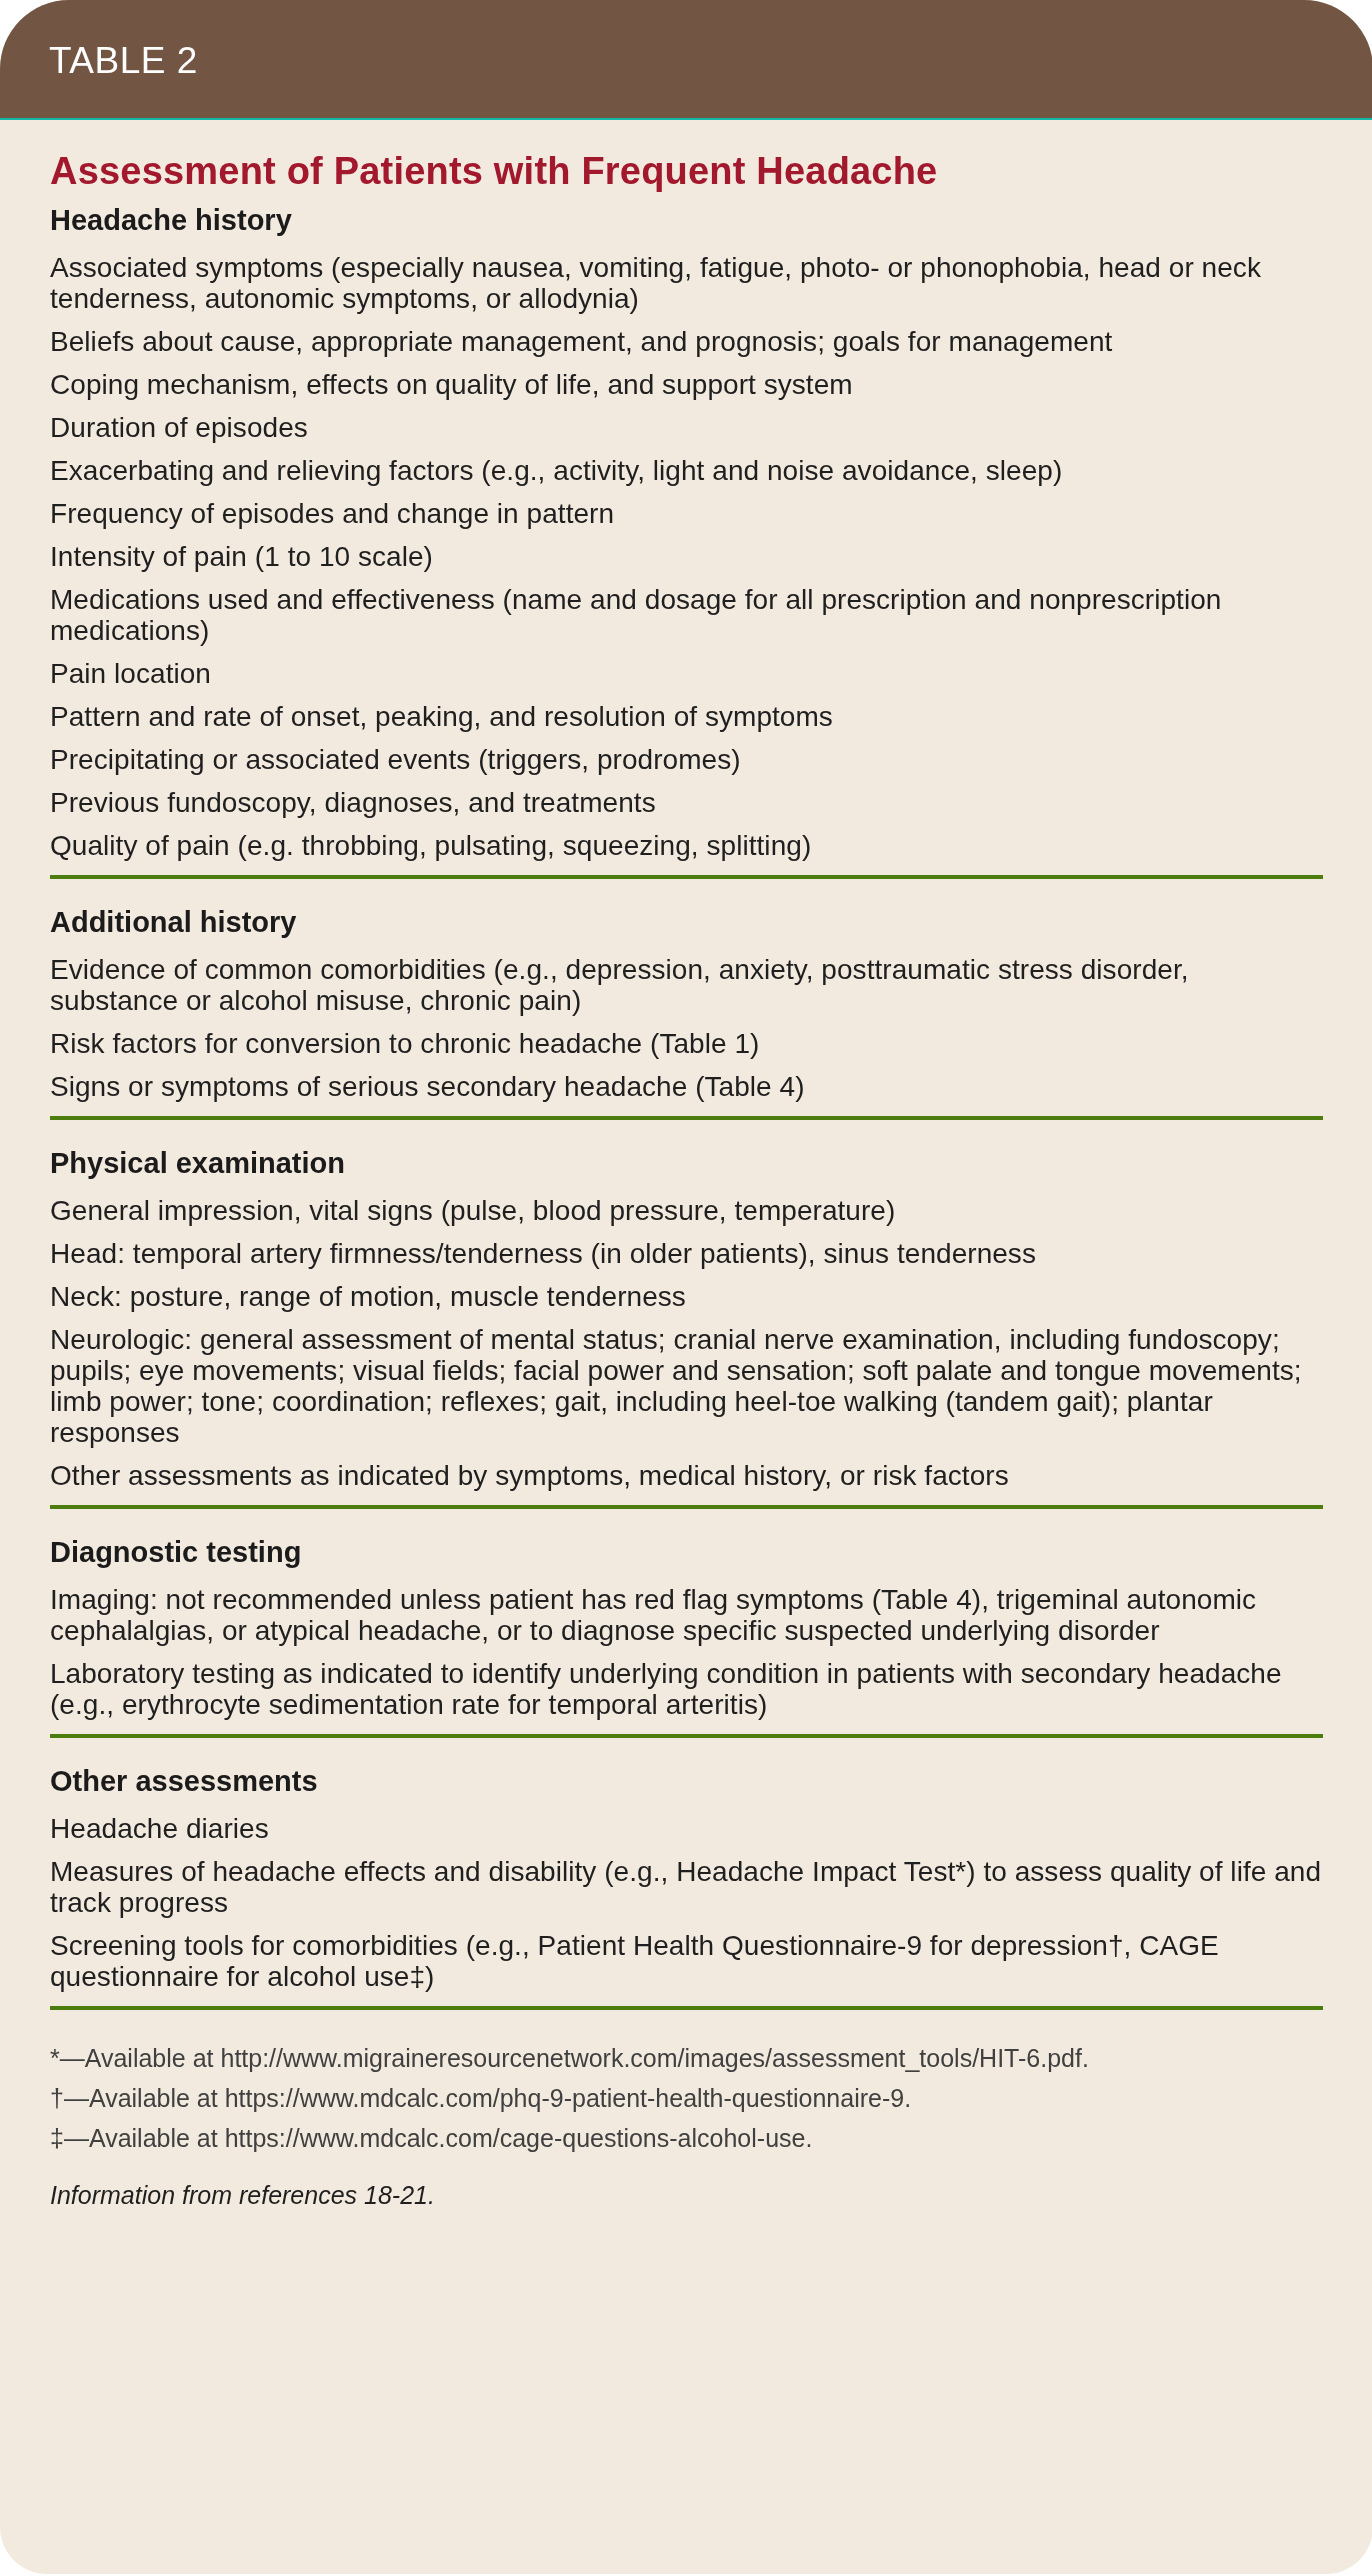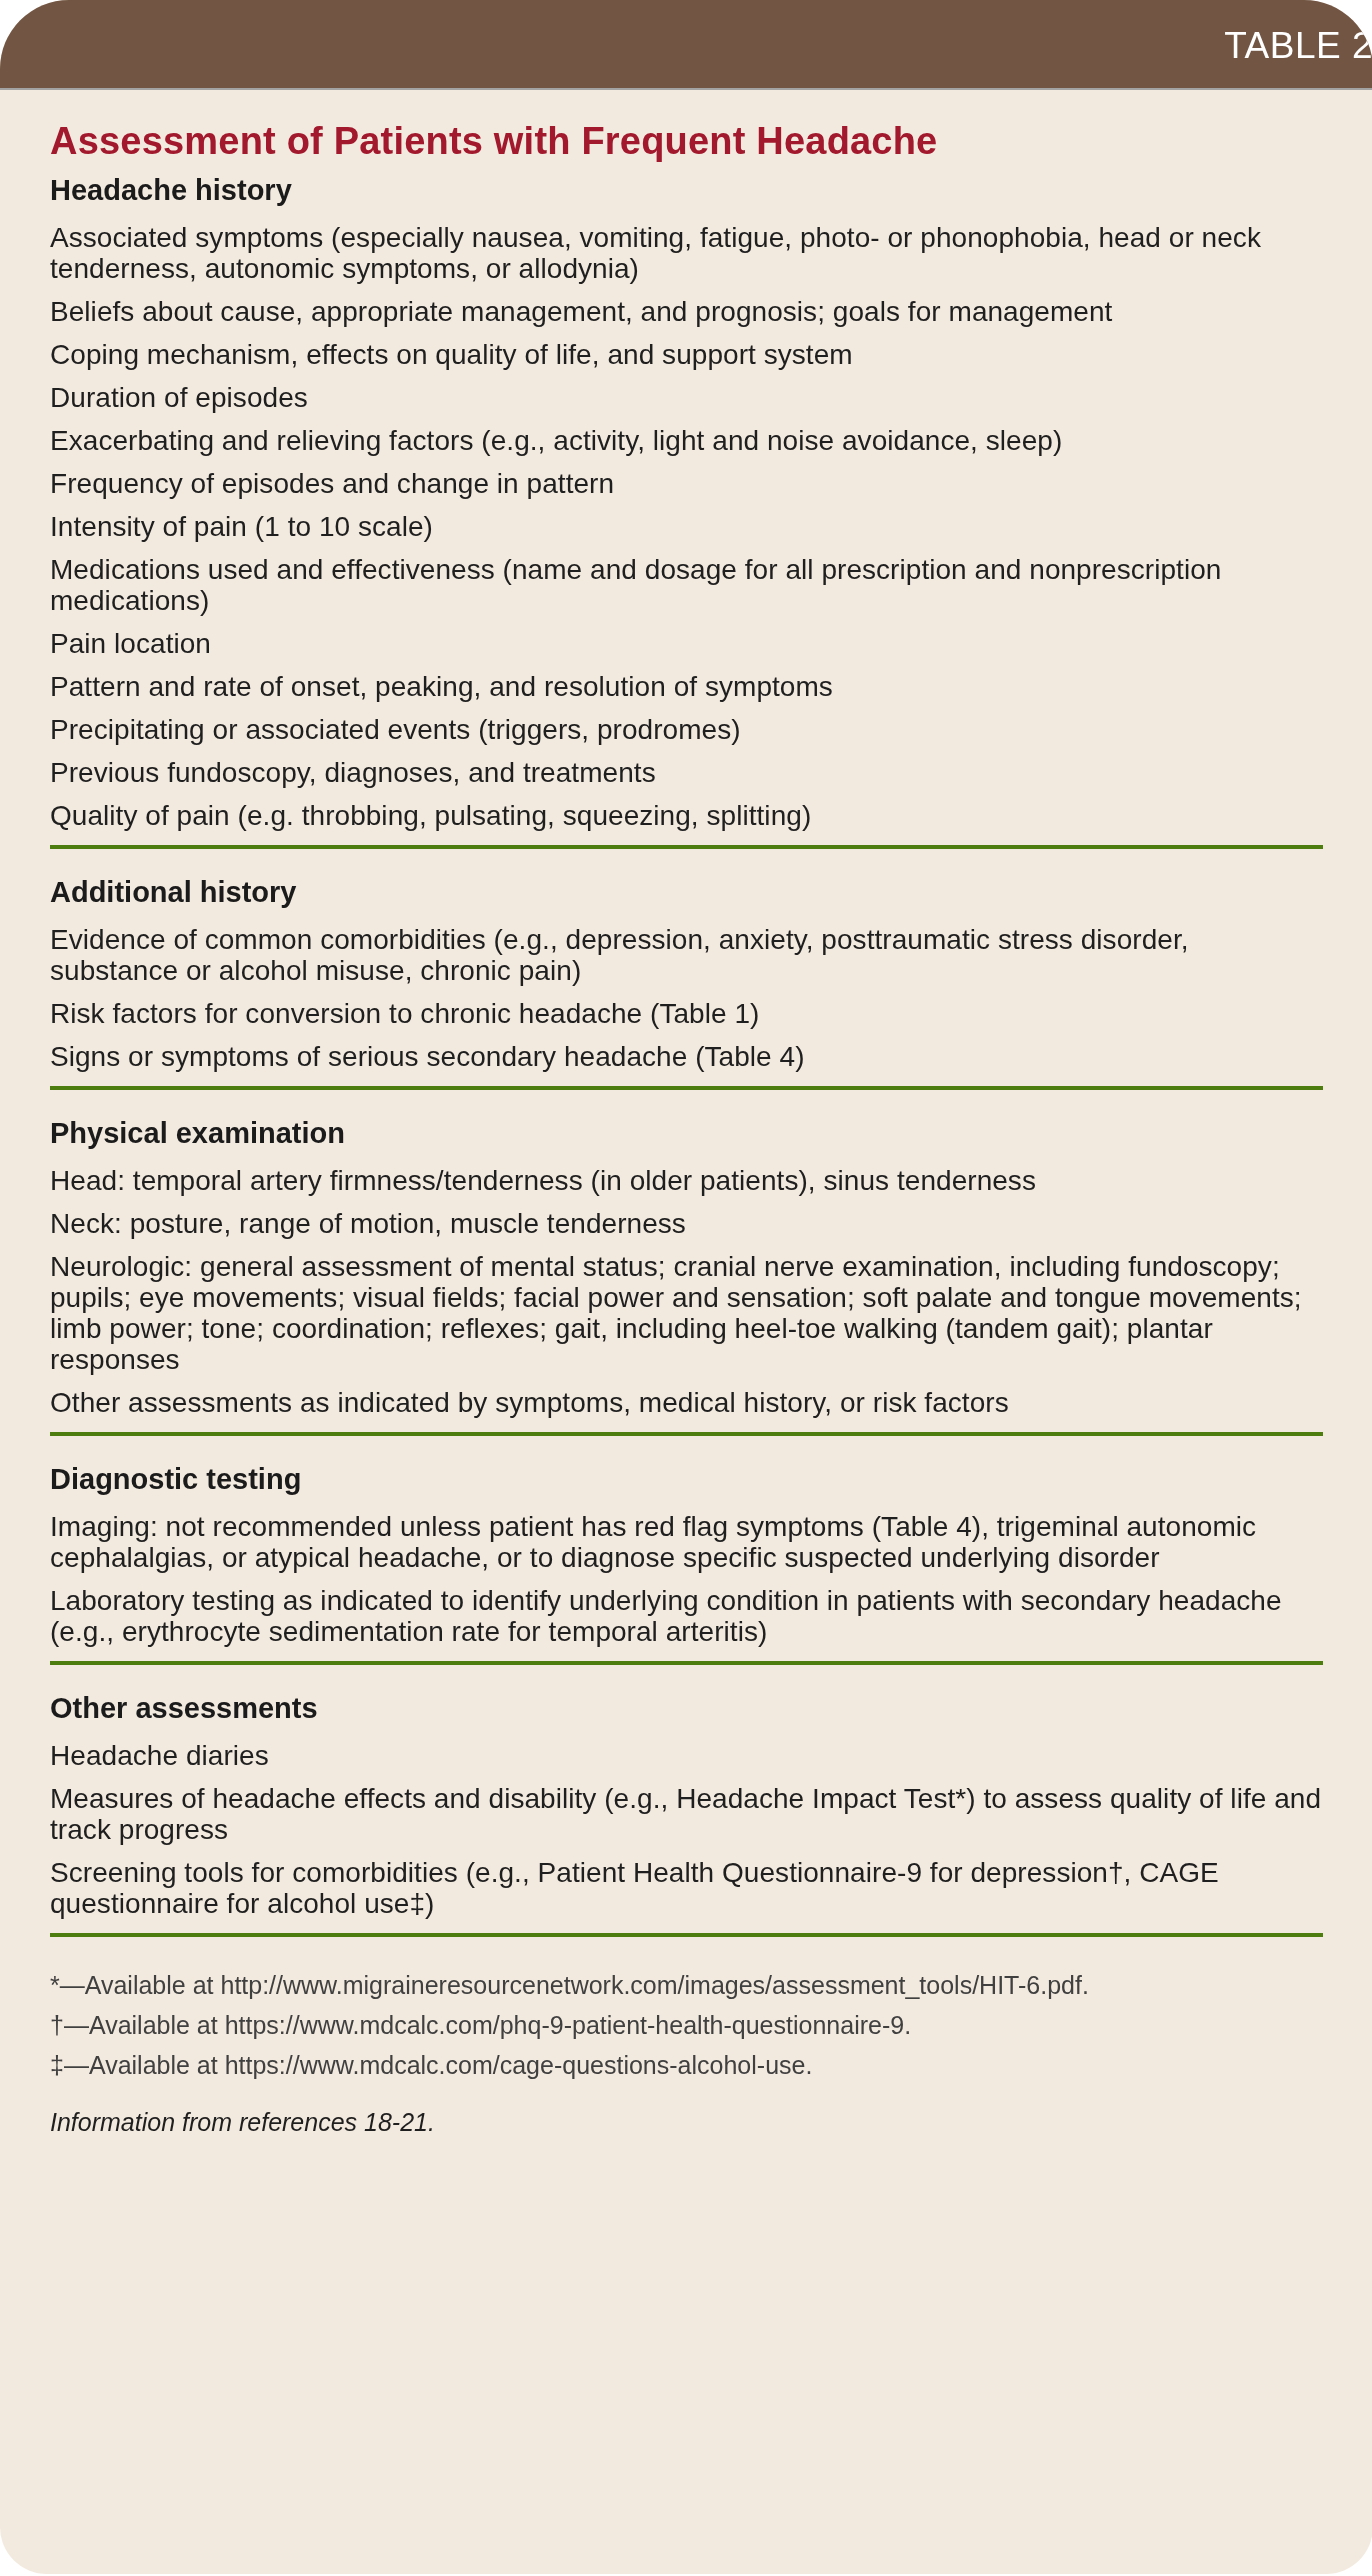--- a/index.html
+++ b/index.html
@@ -18,28 +18,27 @@
       position: absolute;
       left: 0;
       top: 0;
       width: 1373px;
       height: 2574px;
       background: #f3eadf;
       border-radius: 69px 69px 47px 47px;
       overflow: hidden;
     }
     .table-header {
-      height: 90px;
+      height: 120px;
       background: #725543;
-      border-bottom: 2px solid #a3a3a3;
+      border-bottom: 2px solid #14b8a6;
       box-sizing: border-box;
       display: flex;
       align-items: center;
       padding-left: 49px;
-      justify-content: flex-end;
     }
     .table-label {
       color: #ffffff;
       font-size: 37px;
       letter-spacing: 0.5px;
       font-weight: normal;
       margin-top: 4px;
     }
     .content {
       padding: 22px 50px 0 50px;
@@ -118,20 +117,21 @@
 
     <div class="section">
       <div class="section-heading">Additional history</div>
       <div class="item">Evidence of common comorbidities (e.g., depression, anxiety, posttraumatic stress disorder, substance or alcohol misuse, chronic pain)</div>
       <div class="item">Risk factors for conversion to chronic headache (Table 1)</div>
       <div class="item">Signs or symptoms of serious secondary headache (Table 4)</div>
     </div>
 
     <div class="section">
       <div class="section-heading">Physical examination</div>
+      <div class="item">General impression, vital signs (pulse, blood pressure, temperature)</div>
       <div class="item">Head: temporal artery firmness/tenderness (in older patients), sinus tenderness</div>
       <div class="item">Neck: posture, range of motion, muscle tenderness</div>
       <div class="item">Neurologic: general assessment of mental status; cranial nerve examination, including fundoscopy; pupils; eye movements; visual fields; facial power and sensation; soft palate and tongue movements; limb power; tone; coordination; reflexes; gait, including heel-toe walking (tandem gait); plantar responses</div>
       <div class="item">Other assessments as indicated by symptoms, medical history, or risk factors</div>
     </div>
 
     <div class="section">
       <div class="section-heading">Diagnostic testing</div>
       <div class="item">Imaging: not recommended unless patient has red flag symptoms (Table 4), trigeminal autonomic cephalalgias, or atypical headache, or to diagnose specific suspected underlying disorder</div>
       <div class="item">Laboratory testing as indicated to identify underlying condition in patients with secondary headache (e.g., erythrocyte sedimentation rate for temporal arteritis)</div>

